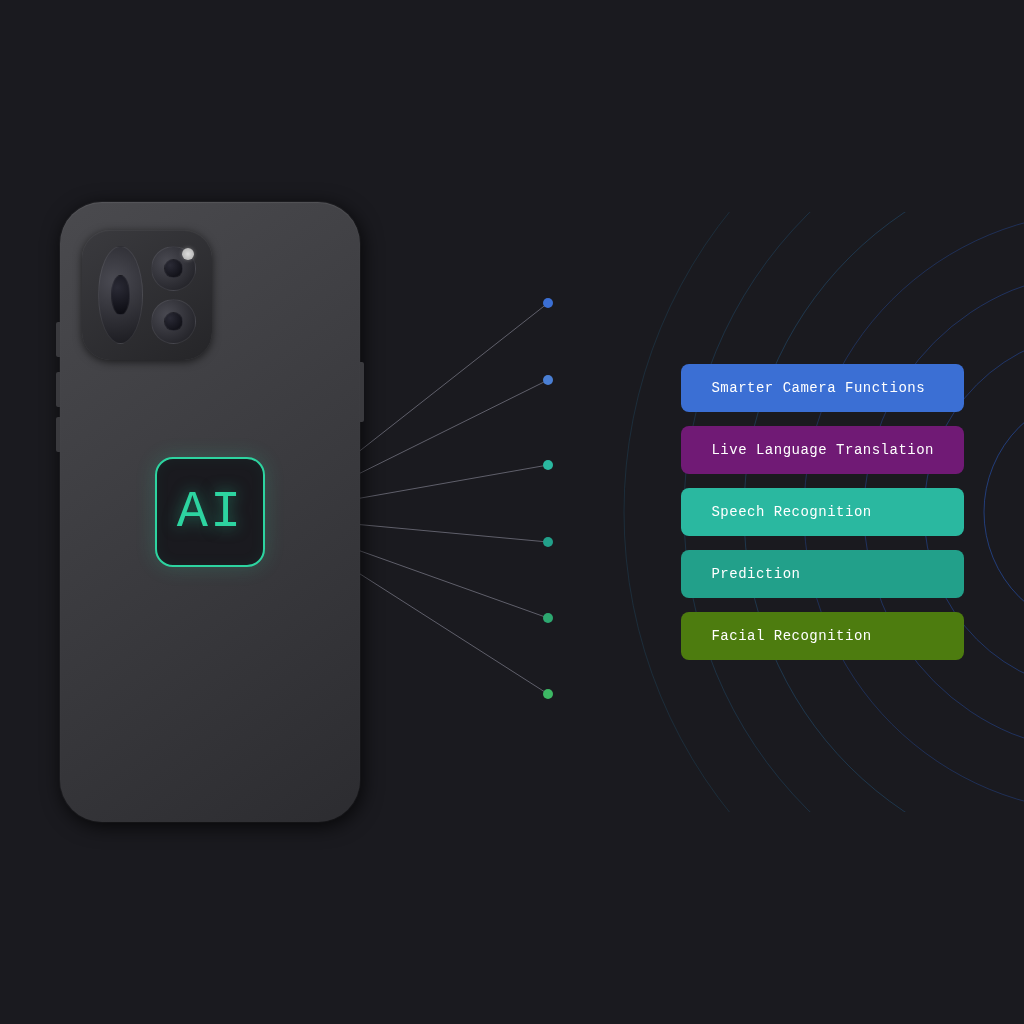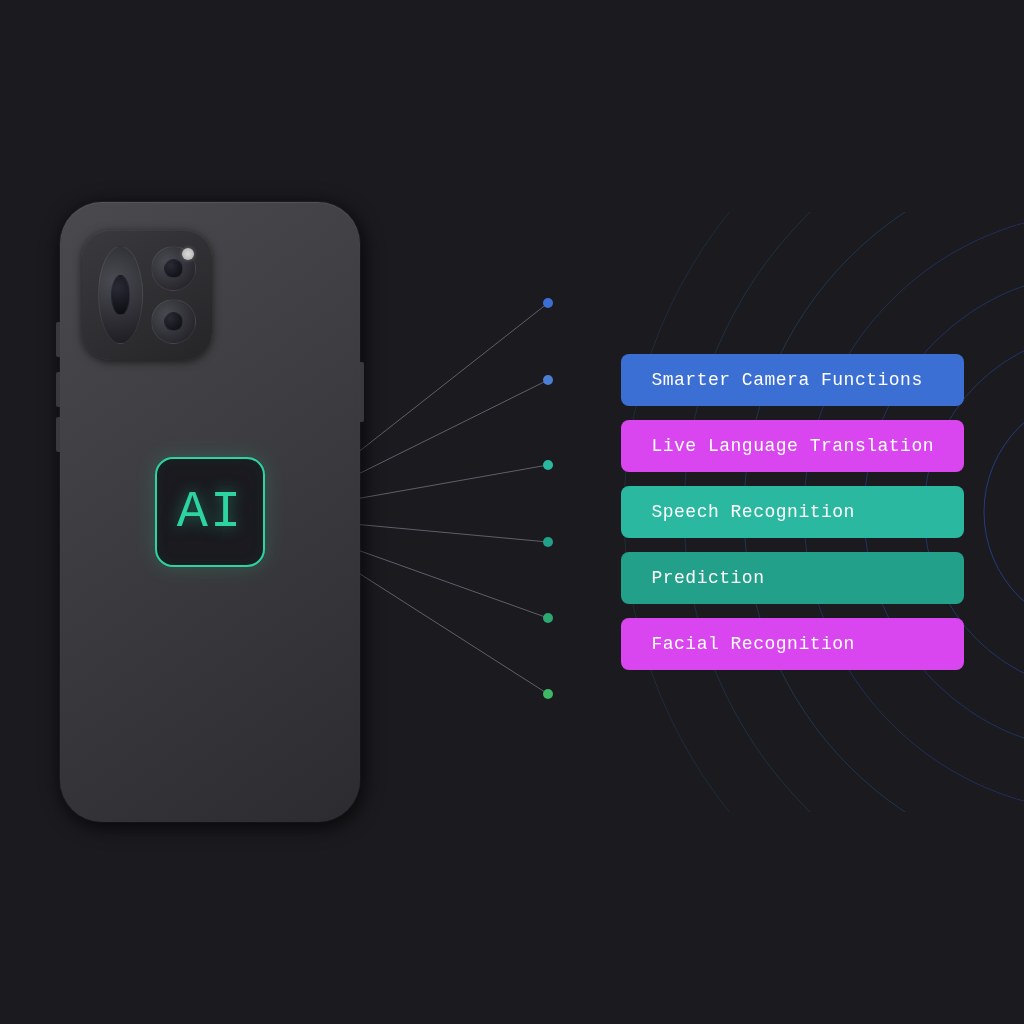--- a/index.html
+++ b/index.html
@@ -160,44 +160,44 @@
       top: 50%;
       transform: translateY(-50%);
       display: flex;
       flex-direction: column;
       gap: 14px;
     }
 
     .feature-label {
       padding: 16px 30px;
       border-radius: 8px;
-      font-size: 18px;
+      font-size: 14px;
       font-family: 'Courier New', Courier, monospace;
       letter-spacing: 0.5px;
       color: #fff;
       white-space: nowrap;
     }
 
     .label-blue {
       background: #3b6fd4;
     }
     .label-blue-light {
-      background: #d946ef;
+      background: #701a75;
     }
     .label-teal {
       background: #2ab8a0;
     }
     .label-teal-dark {
       background: #22a08a;
     }
     .label-green-dark {
       background: #2da870;
     }
     .label-green {
-      background: #d946ef;
+      background: #4d7c0f;
     }
   </style>
 </head>
 <body>
 
 <svg class="bg-circles" viewBox="0 0 600 600" fill="none" xmlns="http://www.w3.org/2000/svg">
   <circle cx="600" cy="300" r="120" stroke="#2a5fd4" stroke-width="1" opacity="0.5" fill="none"></circle>
   <circle cx="600" cy="300" r="180" stroke="#2a5fd4" stroke-width="1" opacity="0.4" fill="none"></circle>
   <circle cx="600" cy="300" r="240" stroke="#2a5fd4" stroke-width="1" opacity="0.35" fill="none"></circle>
   <circle cx="600" cy="300" r="300" stroke="#2a5fd4" stroke-width="1" opacity="0.3" fill="none"></circle>

